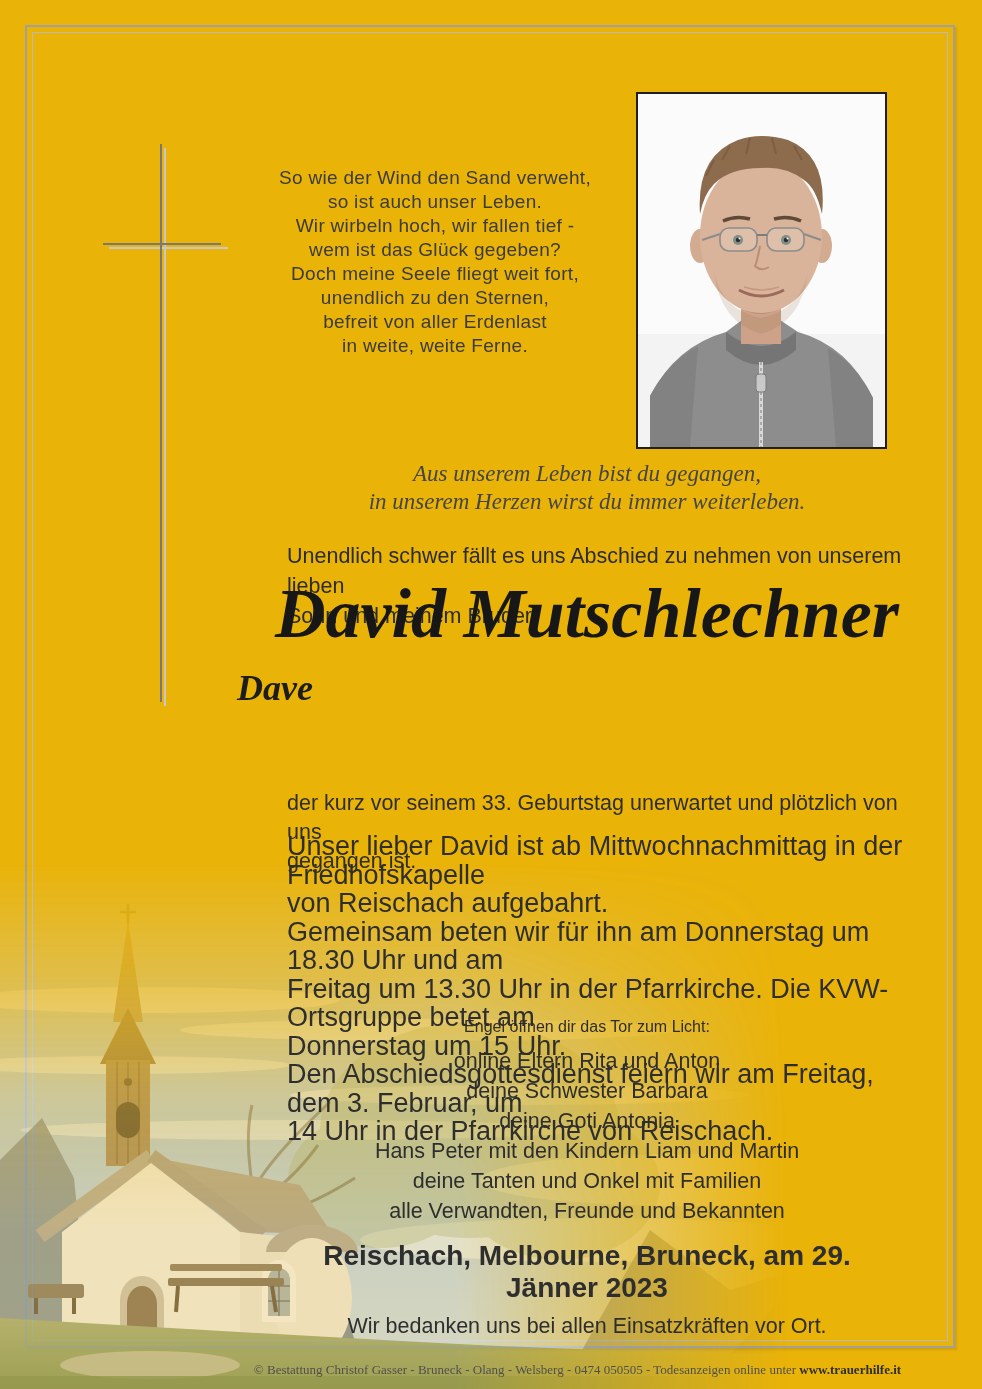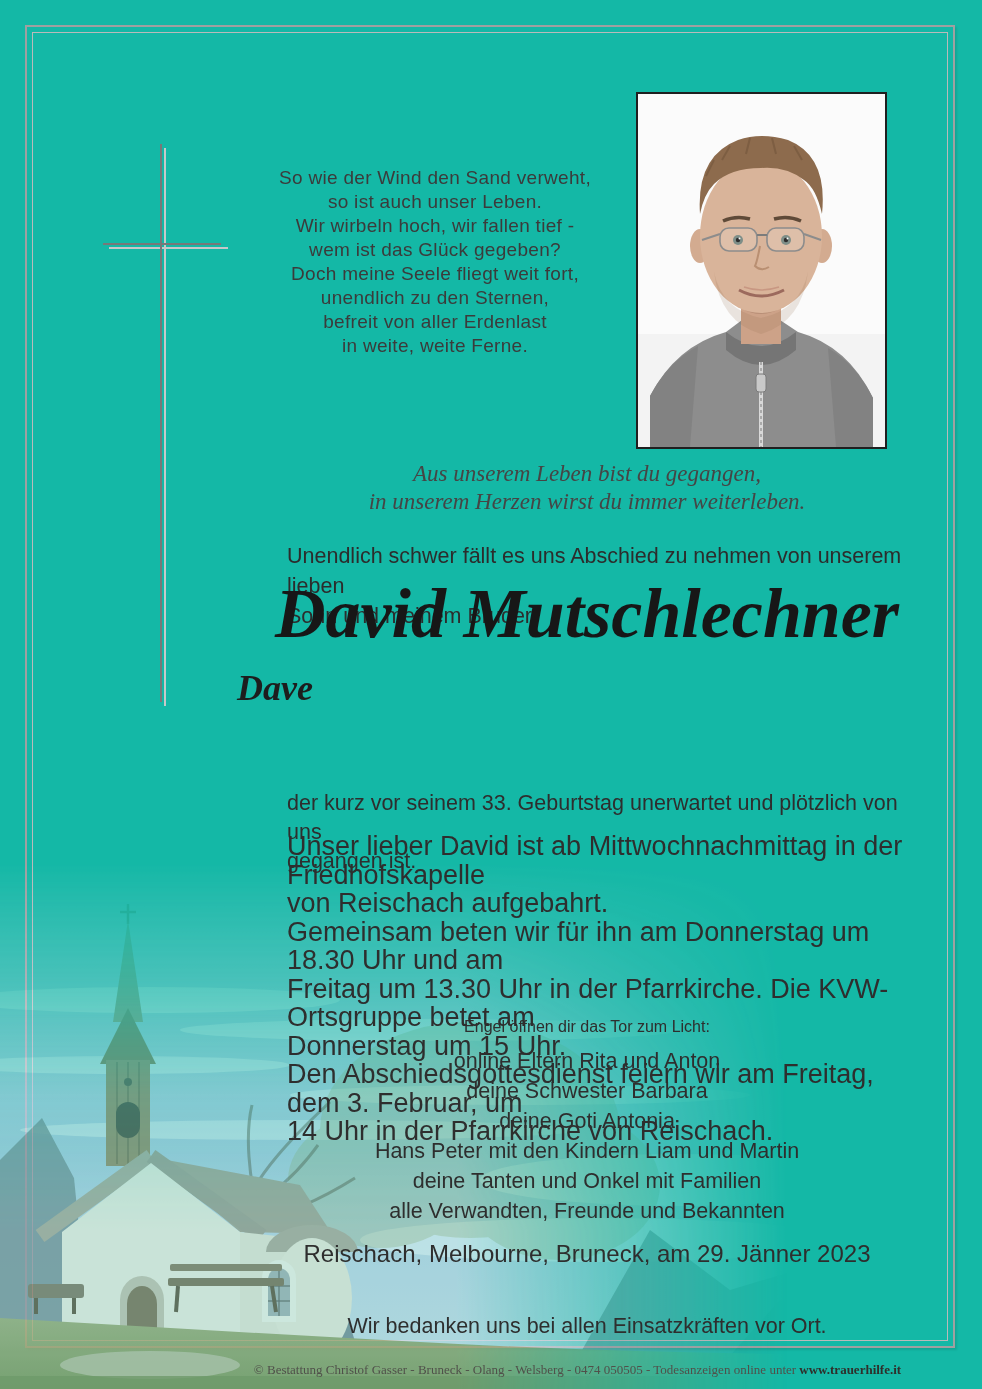--- a/index.html
+++ b/index.html
@@ -1,19 +1,19 @@
 <!DOCTYPE html>
 <html lang="de"><head>
 <meta charset="utf-8">
 <style>
   html,body{margin:0;padding:0;background:#d8d8d8;}
   .page{
     position:relative;
     width:982px;height:1389px;
-    background:#14b8a6;
+    background:#eab308;
     overflow:hidden;
     font-family:"Liberation Sans",sans-serif;
     color:#2e2e2e;
     margin:0 auto;
   }
   
   .frame-outer{
     position:absolute;left:25px;top:25px;width:930px;height:1323px;
     border:2px solid #a0a0a0;box-sizing:border-box;
     box-shadow:2px 2px 2px rgba(0,0,0,.10);
@@ -69,21 +69,21 @@
   .dates{
     left:287px;top:731px;width:600px;
     display:flex;justify-content:center;gap:46px;
     font-size:17.5px;color:#333;
   }
   .body-a{left:287px;top:789px;width:632px;font-size:21.5px;line-height:29px;}
   .body-b{left:287px;top:832px;width:632px;font-size:27px;line-height:28.5px;}
   .farewell-intro{left:287px;top:1018px;width:600px;text-align:center;font-size:16px;}
   .mourners{left:287px;top:1046px;width:600px;text-align:center;font-size:21.5px;}
   .mourners div{line-height:30px;}
-  .place-date{left:287px;top:1240px;width:600px;text-align:center;font-size:24px;}
+  .place-date{left:287px;top:1240px;width:600px;text-align:center;font-size:28px;font-weight:bold;}
   .thanks{left:287px;top:1284px;width:600px;text-align:center;font-size:21.5px;margin-top:30px;}
   .footer{
     left:190px;top:1362px;width:775px;text-align:center;
     font-family:"Liberation Serif",serif;font-size:13px;color:#50504a;
     z-index:6;
   }
   .footer b{color:#2f2f2b;}
 </style>
 </head>
 <body>

